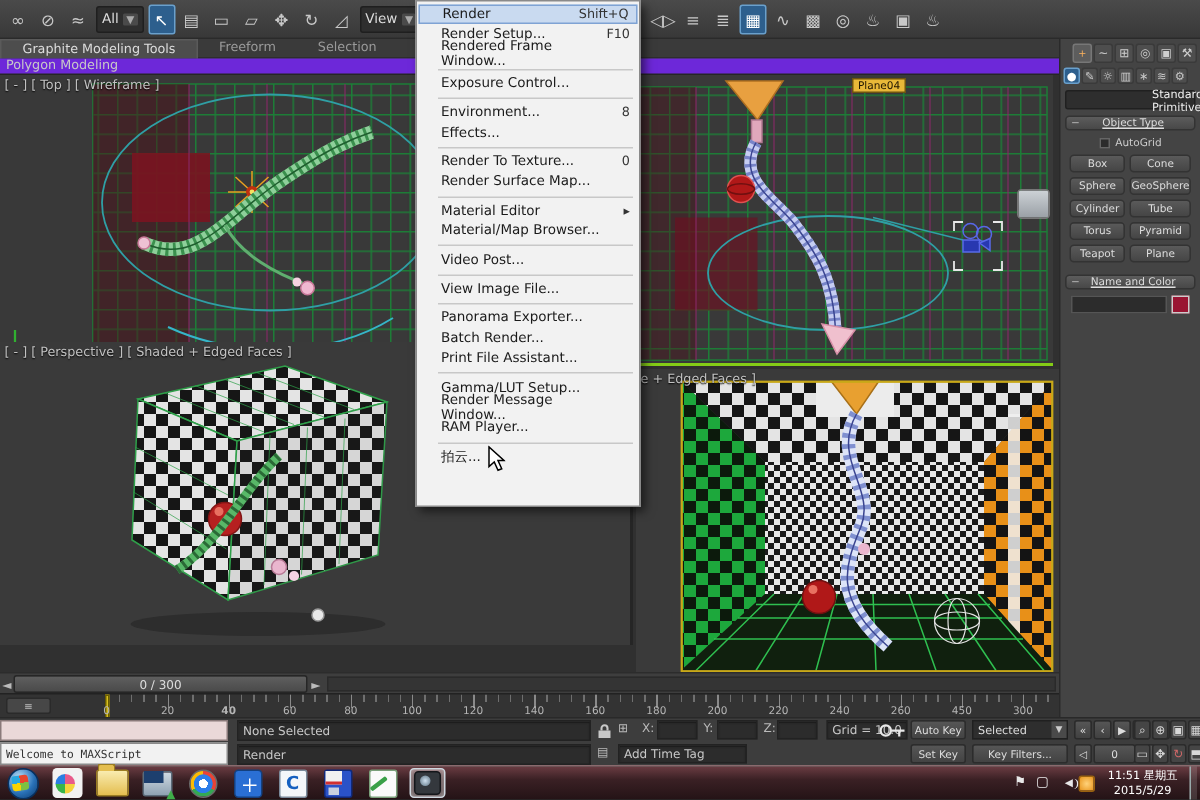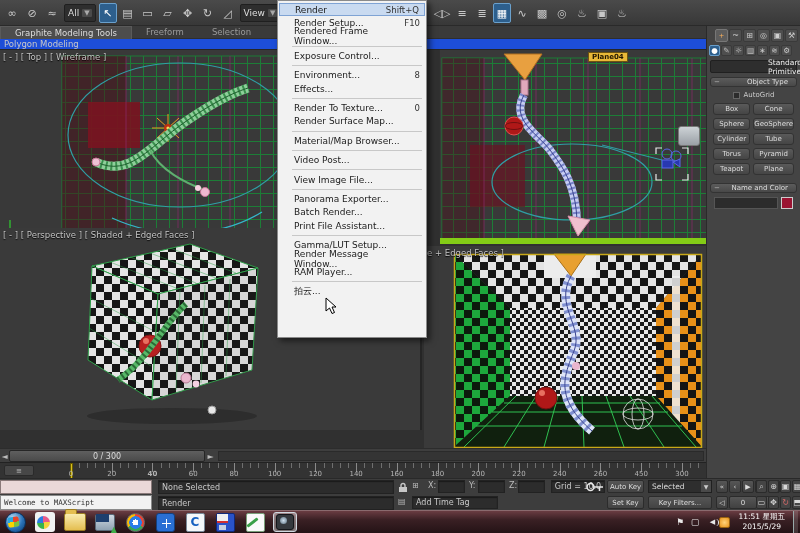--- a/index.html
+++ b/index.html
@@ -16,29 +16,29 @@
   .tb-ic.active{background:#2d5f8d;border:1px solid #6aa0cc;color:#fff;}
   .tb-dd{height:18px;margin:0 2px;padding:0 3px;display:flex;align-items:center;gap:3px;
     background:#2e2e2e;border:1px solid #1f1f1f;color:#ddd;font-size:9px;border-radius:2px;}
   .tb-dd .arr{font-size:7px;color:#aaa;background:#4a4a4a;padding:0 2px;border-radius:1px;}
 
   
   .ribbon-tabs{position:absolute;left:0;top:26px;width:800px;height:13px;background:#3a3a3a;
     display:flex;align-items:center;border-bottom:1px solid #2e2e2e;}
   .r-tab{padding:0 14px;font-size:8.5px;color:#9a9a9a;height:13px;display:flex;align-items:center;}
   .r-tab.active{background:#4d4d4d;color:#ddd;border:1px solid #5a5a5a;border-bottom:none;}
-  .ribbon-panel{position:absolute;left:0;top:39px;width:800px;height:11px;background:#1d4ed8;
+  .ribbon-panel{position:absolute;left:0;top:39px;width:800px;height:11px;background:#6d28d9;
     display:flex;align-items:center;border-bottom:1px solid #262626;}
   .ribbon-panel span{font-size:8.5px;color:#c8c8c8;padding-left:4px;}
 
   
   .viewports{position:absolute;left:0;top:50px;width:706px;height:398px;background:#303030;}
   .vp{position:absolute;background:#393939;overflow:hidden;}
   .vp-tl{left:0;top:0;width:422px;height:194px;border-right:2px solid #252525;border-bottom:2px solid #252525;}
-  .vp-tr{left:440px;top:0;width:282px;height:194px;border-bottom:6px solid #84cc16;font-weight:bold;}
+  .vp-tr{left:420px;top:0;width:282px;height:194px;border-bottom:2px solid #84cc16;}
   .vp-bl{left:0;top:178px;width:422px;height:202px;border-right:2px solid #252525;}
   .vp-br{left:424px;top:196px;width:282px;height:202px;}
   .vp-label{position:absolute;left:3px;top:2px;font-size:8.5px;color:#c2c2c2;z-index:5;text-shadow:0 1px 1px #000;}
   .obj-label{position:absolute;left:148px;top:2px;z-index:6;background:#e8b838;color:#201500;
     font-size:7px;padding:0 3px;border:1px solid #6d5410;}
   .viewcube{position:absolute;left:678px;top:76px;width:22px;height:20px;background:linear-gradient(#cdd2d6,#9aa0a6);
     border-radius:3px;border:1px solid #777;z-index:4;}
   svg{display:block;}
 
   
@@ -53,21 +53,21 @@
   .cp-cat.active{background:#2d5f8d;border-color:#6aa0cc;color:#fff;}
   .cp-dd{margin:2px 3px;height:13px;background:#2e2e2e;border:1px solid #202020;display:flex;
     align-items:center;justify-content:space-between;border-radius:2px;}
   .cp-dd span{font-size:7.5px;color:#eee;padding-left:17px;margin-left:40px;}
   .cp-dd .arr{width:11px;height:11px;background:#4a4a4a;color:#ccc;font-size:6px;display:flex;
     align-items:center;justify-content:center;margin-right:1px;border-radius:1px;}
   .rollout{margin:4px 3px 0 3px;}
   .ro-head{height:10px;background:linear-gradient(#5c5c5c,#484848);border:1px solid #333;border-radius:3px;
     display:flex;align-items:center;font-size:7px;color:#ddd;}
   .ro-head .minus{padding:0 3px;color:#bbb;}
-  .ro-head .ttl{flex:1;text-align:right;padding-right:8px;}
+  .ro-head .ttl{flex:1;text-align:center;padding-right:8px;text-decoration:underline;}
   .autogrid{display:flex;align-items:center;gap:4px;justify-content:center;margin:4px 0 2px 0;}
   .chk{width:7px;height:7px;background:#2c2c2c;border:1px solid #666;}
   .autogrid span{font-size:7px;color:#ccc;}
   .ot-grid{display:grid;grid-template-columns:1fr 1fr;gap:3px 3px;padding:2px 3px 4px 3px;}
   .ot-btn{height:12px;background:linear-gradient(#5a5a5a,#454545);border:1px solid #333;border-radius:3px;
     font-size:7px;color:#ddd;display:flex;align-items:center;justify-content:center;}
   .nc-row{display:flex;gap:3px;padding:4px 4px;}
   .nc-field{flex:1;height:12px;background:#2c2c2c;border:1px solid #555;}
   .nc-swatch{width:12px;height:12px;background:#9a1432;border:1px solid #ccc;}
 
@@ -628,20 +628,24 @@
       <div class="m-item">
         <span class="m-lab">Render To Texture...</span>
         <span class="m-sc">0</span>
       </div>
       <div class="m-item">
         <span class="m-lab">Render Surface Map...</span>
         <span class="m-sc"></span>
       </div>
       <div class="m-sep"></div>
       <div class="m-item">
+        <span class="m-lab">Material Editor</span>
+        <span class="m-sc">▸</span>
+      </div>
+      <div class="m-item">
         <span class="m-lab">Material/Map Browser...</span>
         <span class="m-sc"></span>
       </div>
       <div class="m-sep"></div>
       <div class="m-item">
         <span class="m-lab">Video Post...</span>
         <span class="m-sc"></span>
       </div>
       <div class="m-sep"></div>
       <div class="m-item">

